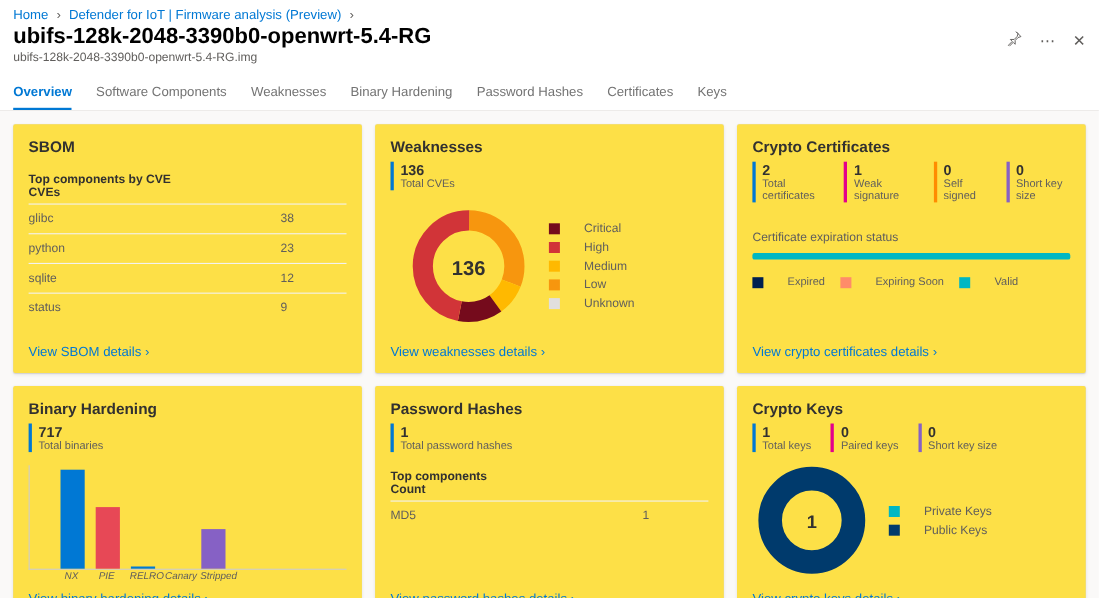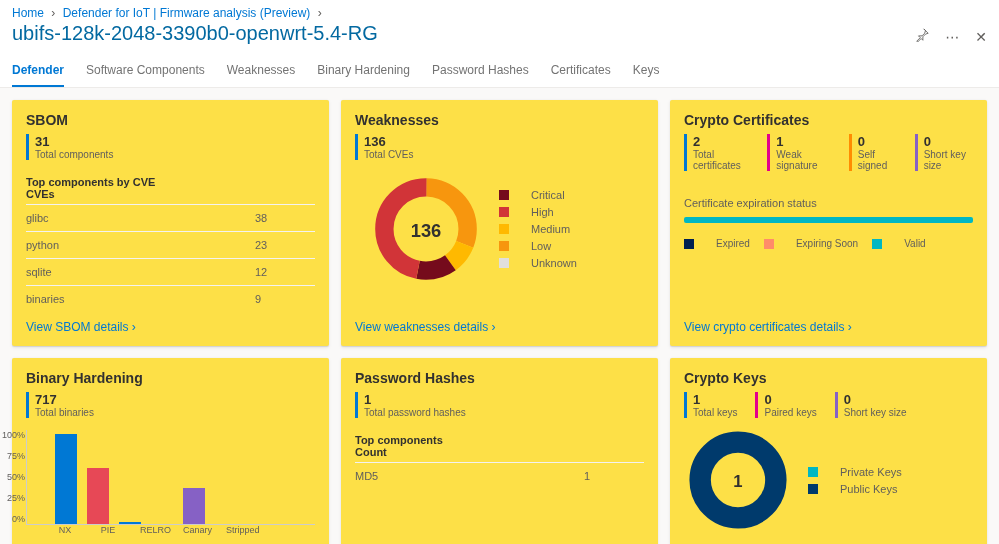--- a/index.html
+++ b/index.html
@@ -2,21 +2,21 @@
 <html><head>
 <meta charset="utf-8">
 <style>
   * { box-sizing: border-box; margin: 0; padding: 0; }
   body { font-family: 'Segoe UI', Arial, sans-serif; background: #fff; color: #323130; font-size: 12px; }
   .page { width: 999px; }
   .breadcrumb { padding: 6px 12px 0 12px; font-size: 12px; }
   .breadcrumb a { color: #0078d4; text-decoration: none; cursor: pointer; }
   .breadcrumb .sep { color: #605e5c; margin: 0 4px; }
   .header { display: flex; align-items: flex-start; justify-content: space-between; padding: 2px 12px 8px 12px; }
-  .header-left h1 { font-size: 20px; font-weight: 400; color: #0369a1; }
+  .header-left h1 { font-size: 20px; font-weight: 700; color: #000000; }
   .header-left .sub { font-size: 11px; color: #605e5c; margin-top: 1px; }
   .header-right { display: flex; gap: 16px; align-items: center; padding-top: 6px; }
   .header-right .ico { cursor: pointer; color: #605e5c; font-size: 14px; }
   .tabs { display: flex; gap: 22px; padding: 6px 12px 0 12px; border-bottom: 1px solid #edebe9; }
   .tab { font-size: 12px; color: #737373; padding: 4px 0 8px 0; cursor: pointer; }
   .tab.active { color: #0078d4; border-bottom: 2px solid #0078d4; font-weight: 600; }
   .grid { display: grid; grid-template-columns: 1fr 1fr 1fr; gap: 12px; padding: 12px; background: #faf9f8; }
   .card { background: #fde047; border-radius: 2px; padding: 12px 14px; box-shadow: 0 0.3px 0.9px rgba(0,0,0,0.1), 0 1.6px 3.6px rgba(0,0,0,0.08); display: flex; flex-direction: column; min-height: 200px; }
   .card-title { font-size: 14px; font-weight: 600; margin-bottom: 6px; }
   .stat-row { display: flex; gap: 18px; margin-bottom: 6px; }
@@ -39,90 +39,85 @@
   .legend-item { display: flex; align-items: center; gap: 22px; margin: 5px 0; color: #605e5c; }
   .swatch { width: 10px; height: 10px; display: inline-block; }
   .cert-bar { height: 6px; background: #00b7c3; border-radius: 2px; margin: 4px 0 10px 0; }
   .cert-title { font-size: 11px; color: #605e5c; margin-top: 20px; margin-bottom: 4px; }
   .legend-h { display: flex; gap: 14px; font-size: 10px; color: #605e5c; }
   .barchart { display: flex; align-items: flex-end; height: 95px; gap: 10px; padding: 4px 4px 0 28px; position: relative; border-bottom: 1px solid #ccc; border-left: 1px solid #ccc; margin-top: 6px; }
   .barchart .bar { width: 22px; position: relative; }
   .barchart .bar.b-blue { background: #0078d4; }
   .barchart .bar.b-red { background: #e74856; }
   .barchart .bar.b-purple { background: #8661c5; }
-  .barlabels { display: flex; gap: 21px; padding-left: 28px; font-size: 9px; color: #605e5c; }
+  .barlabels { display: flex; gap: 10px; padding-left: 28px; font-size: 9px; color: #605e5c; font-style: italic; }
   .barlabels span { width: 22px; text-align: center; }
   .ylabels { position: absolute; left: -28px; top: 0; bottom: 0; width: 26px; display: flex; flex-direction: column; justify-content: space-between; font-size: 9px; color: #605e5c; text-align: right; }
   .key-donut-wrap { display: flex; align-items: center; gap: 20px; padding: 6px 4px; }
 </style>
 </head>
 <body>
 <div class="page">
 
 <div class="breadcrumb">
   <a>Home</a>
   <span class="sep">›</span>
   <a>Defender for IoT | Firmware analysis (Preview)</a>
   <span class="sep">›</span>
 </div>
 
 <div class="header">
   <div class="header-left">
     <h1>ubifs-128k-2048-3390b0-openwrt-5.4-RG</h1>
+    <div class="sub">ubifs-128k-2048-3390b0-openwrt-5.4-RG.img</div>
   </div>
   <div class="header-right">
     <span class="ico">
       <svg width="14" height="14" viewBox="0 0 16 16">
             <path d="M10 1l5 5-3 1-3 3v4l-2-2-4 4-1-1 4-4-2-2h4l3-3 1-3z" fill="none" stroke="#605e5c" stroke-width="1"></path>
           </svg>
     </span>
     <span class="ico">⋯</span>
     <span class="ico">✕</span>
   </div>
 </div>
 
 <div class="tabs">
-  <div class="tab active">Defender</div>
+  <div class="tab active">Overview</div>
   <div class="tab">Software Components</div>
   <div class="tab">Weaknesses</div>
   <div class="tab">Binary Hardening</div>
   <div class="tab">Password Hashes</div>
   <div class="tab">Certificates</div>
   <div class="tab">Keys</div>
 </div>
 
 <div class="grid">
 
   <div class="card">
     <div class="card-title">SBOM</div>
-    <div class="stat-row">
-      <div class="stat blue">
-        <div class="num">31</div>
-        <div class="lbl">Total components</div>
-      </div>
-    </div>
     <div class="tbl">
       <div class="hdr">
         <div class="c1">Top components by CVE</div>
         <div class="c2">CVEs</div>
       </div>
       <div class="row">
             <div class="c1">glibc</div>
             <div class="c2">38</div>
           </div>
       <div class="row">
             <div class="c1">python</div>
             <div class="c2">23</div>
           </div>
       <div class="row">
             <div class="c1">sqlite</div>
             <div class="c2">12</div>
           </div>
       <div class="row">
-            <div class="c1">binaries</div>
+            <div class="c1">status</div>
             <div class="c2">9</div>
           </div>
     </div>
     <div class="link">View SBOM details</div>
   </div>
 
   <div class="card">
     <div class="card-title">Weaknesses</div>
     <div class="stat-row">
       <div class="stat blue">
@@ -206,27 +201,20 @@
   <div class="card">
     <div class="card-title">Binary Hardening</div>
     <div class="stat-row">
       <div class="stat blue">
         <div class="num">717</div>
         <div class="lbl">Total binaries</div>
       </div>
     </div>
     <div style="position:relative">
       <div class="barchart">
-        <div class="ylabels">
-          <span>100%</span>
-          <span>75%</span>
-          <span>50%</span>
-          <span>25%</span>
-          <span>0%</span>
-        </div>
         <div class="bar b-blue" style="height:100%"></div>
         <div class="bar b-red" style="height:62%"></div>
         <div class="bar b-blue" style="height:2%"></div>
         <div class="bar b-blue" style="height:0%"></div>
         <div class="bar b-purple" style="height:40%"></div>
       </div>
       <div class="barlabels">
         <span>NX</span>
         <span>PIE</span>
         <span>RELRO</span>

